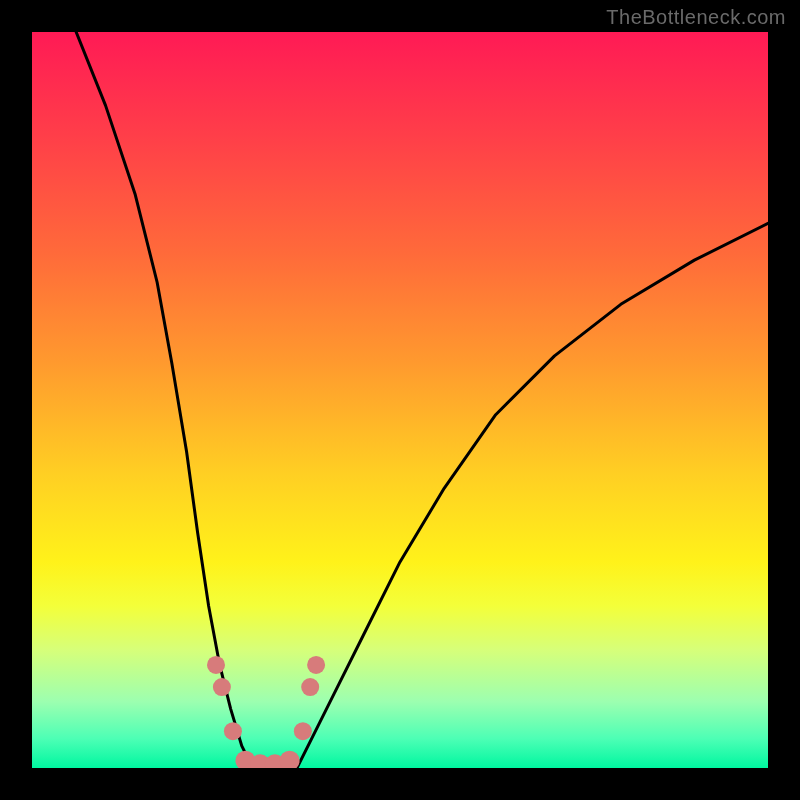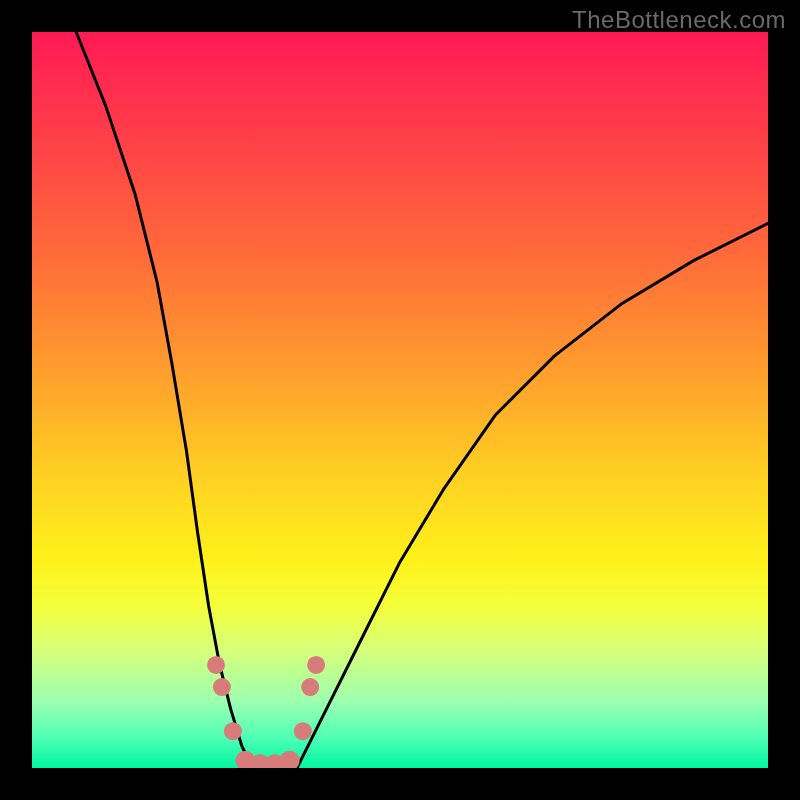--- a/index.html
+++ b/index.html
@@ -38,21 +38,21 @@
       #d6ff7a 84%,
       #9cffb0 91%,
       #4dffb5 96%,
       #00f7a0 100%
     );
   }
   .attribution {
     position: absolute;
     top: 6px;
     right: 14px;
-    font-size: 24px;
+    font-size: 20px;
     font-weight: 500;
     color: #6a6a6a;
     letter-spacing: 0.5px;
     user-select: none;
   }
   svg {
     position: absolute;
     left: 0;
     top: 0;
   }

